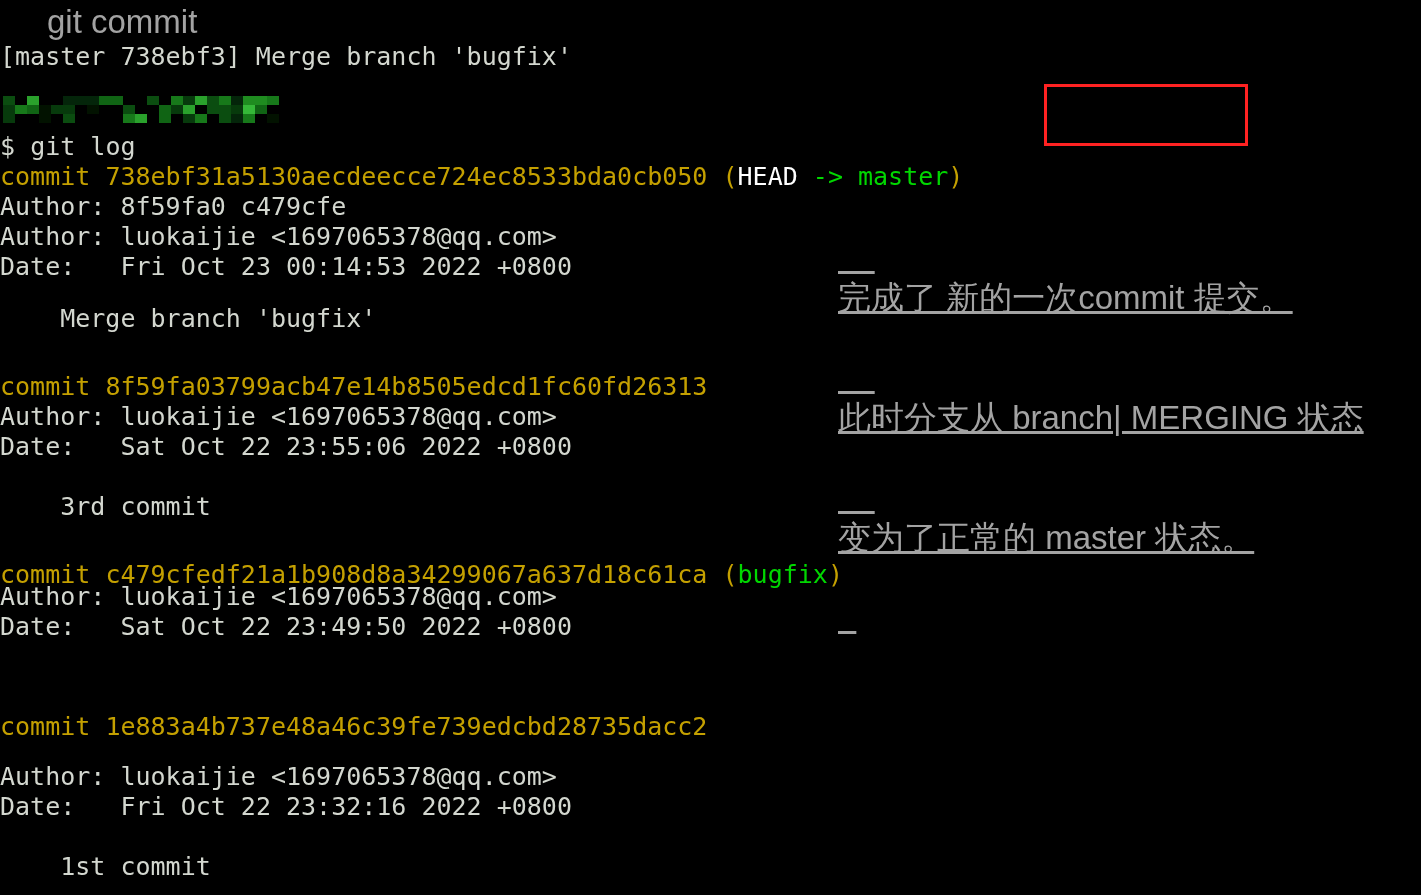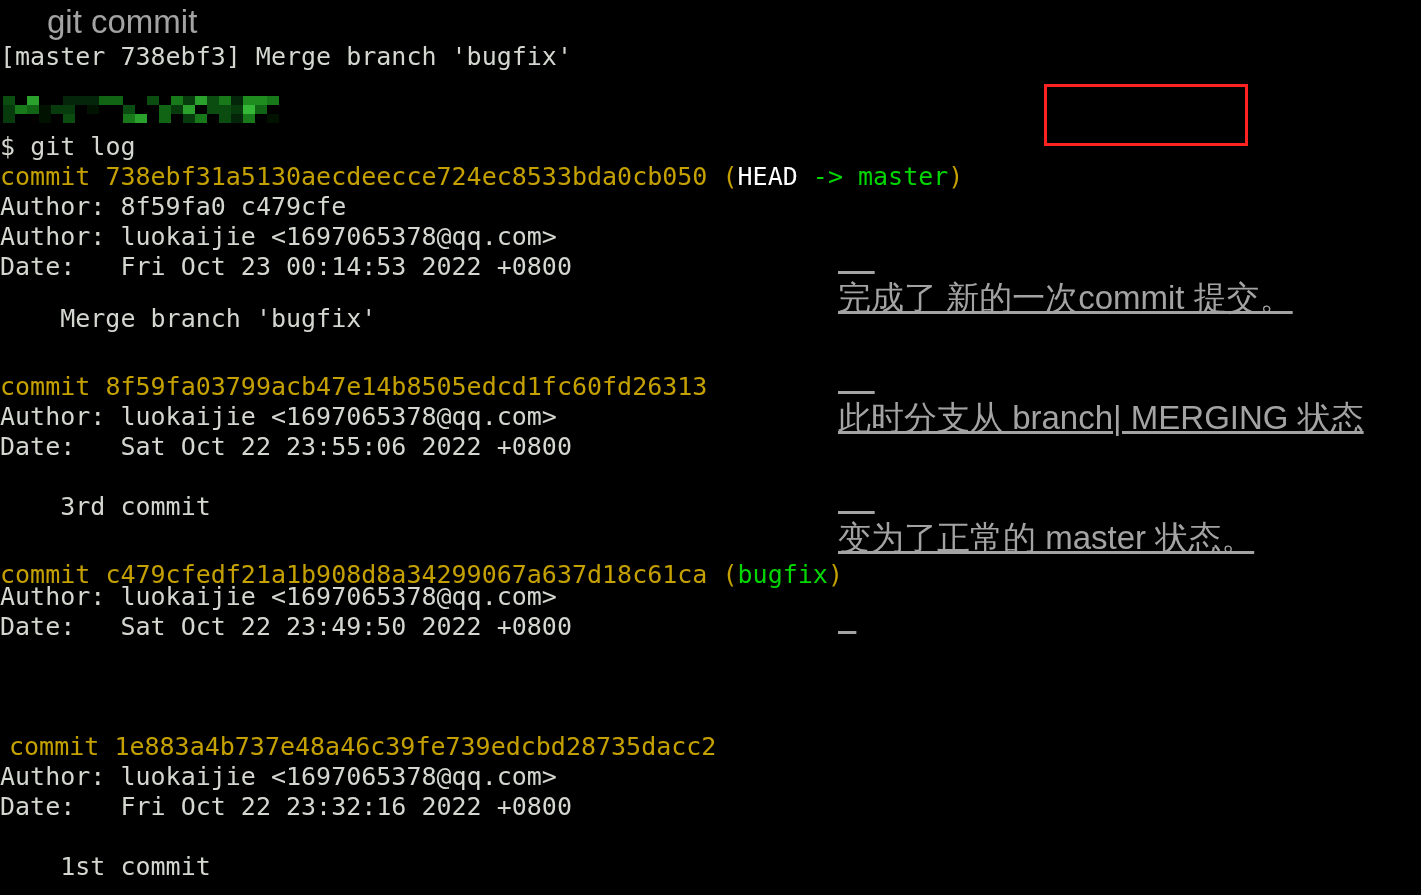--- a/index.html
+++ b/index.html
@@ -194,21 +194,21 @@
 
   <div class="line" style="top:492px;"><span class="t-white">    </span><span class="t-white">3rd commit</span></div>
 
   <div class="line" style="top:552px;margin-top:8px;"><span class="t-yellow">commit</span><span class="t-yellow"> </span><span class="t-yellow">c479cfedf21a1b908d8a34299067a637d18c61ca</span><span class="t-yellow"> </span><span class="t-paren">(</span><span class="t-green">bugfix</span><span class="t-paren">)</span></div>
 
   <div class="line" style="top:582px;"><span class="t-white">Author:</span><span class="t-white"> </span><span class="t-white">luokaijie &lt;1697065378@qq.com&gt;</span></div>
 
   <div class="line" style="top:612px;"><span class="t-white">Date:</span><span class="t-white">   </span><span class="t-white">Sat Oct 22 23:49:50 2022 +0800</span></div>
 
 
-  <div class="line" style="top:732px;margin-left:9px;"><span class="t-yellow">commit</span><span class="t-yellow"> </span><span class="t-yellow">1e883a4b737e48a46c39fe739edcbd28735dacc2</span></div>
+  <div class="line" style="top:712px;"><span class="t-yellow">commit</span><span class="t-yellow"> </span><span class="t-yellow">1e883a4b737e48a46c39fe739edcbd28735dacc2</span></div>
 
   <div class="line" style="top:762px;"><span class="t-white">Author:</span><span class="t-white"> </span><span class="t-white">luokaijie &lt;1697065378@qq.com&gt;</span></div>
 
   <div class="line" style="top:792px;"><span class="t-white">Date:</span><span class="t-white">   </span><span class="t-white">Fri Oct 22 23:32:16 2022 +0800</span></div>
 
   <div class="line" style="top:852px;"><span class="t-white">    </span><span class="t-white">1st commit</span></div>
 
   <div id="master-box"></div>
 
   <div class="annot" id="annot-title">git commit</div>

